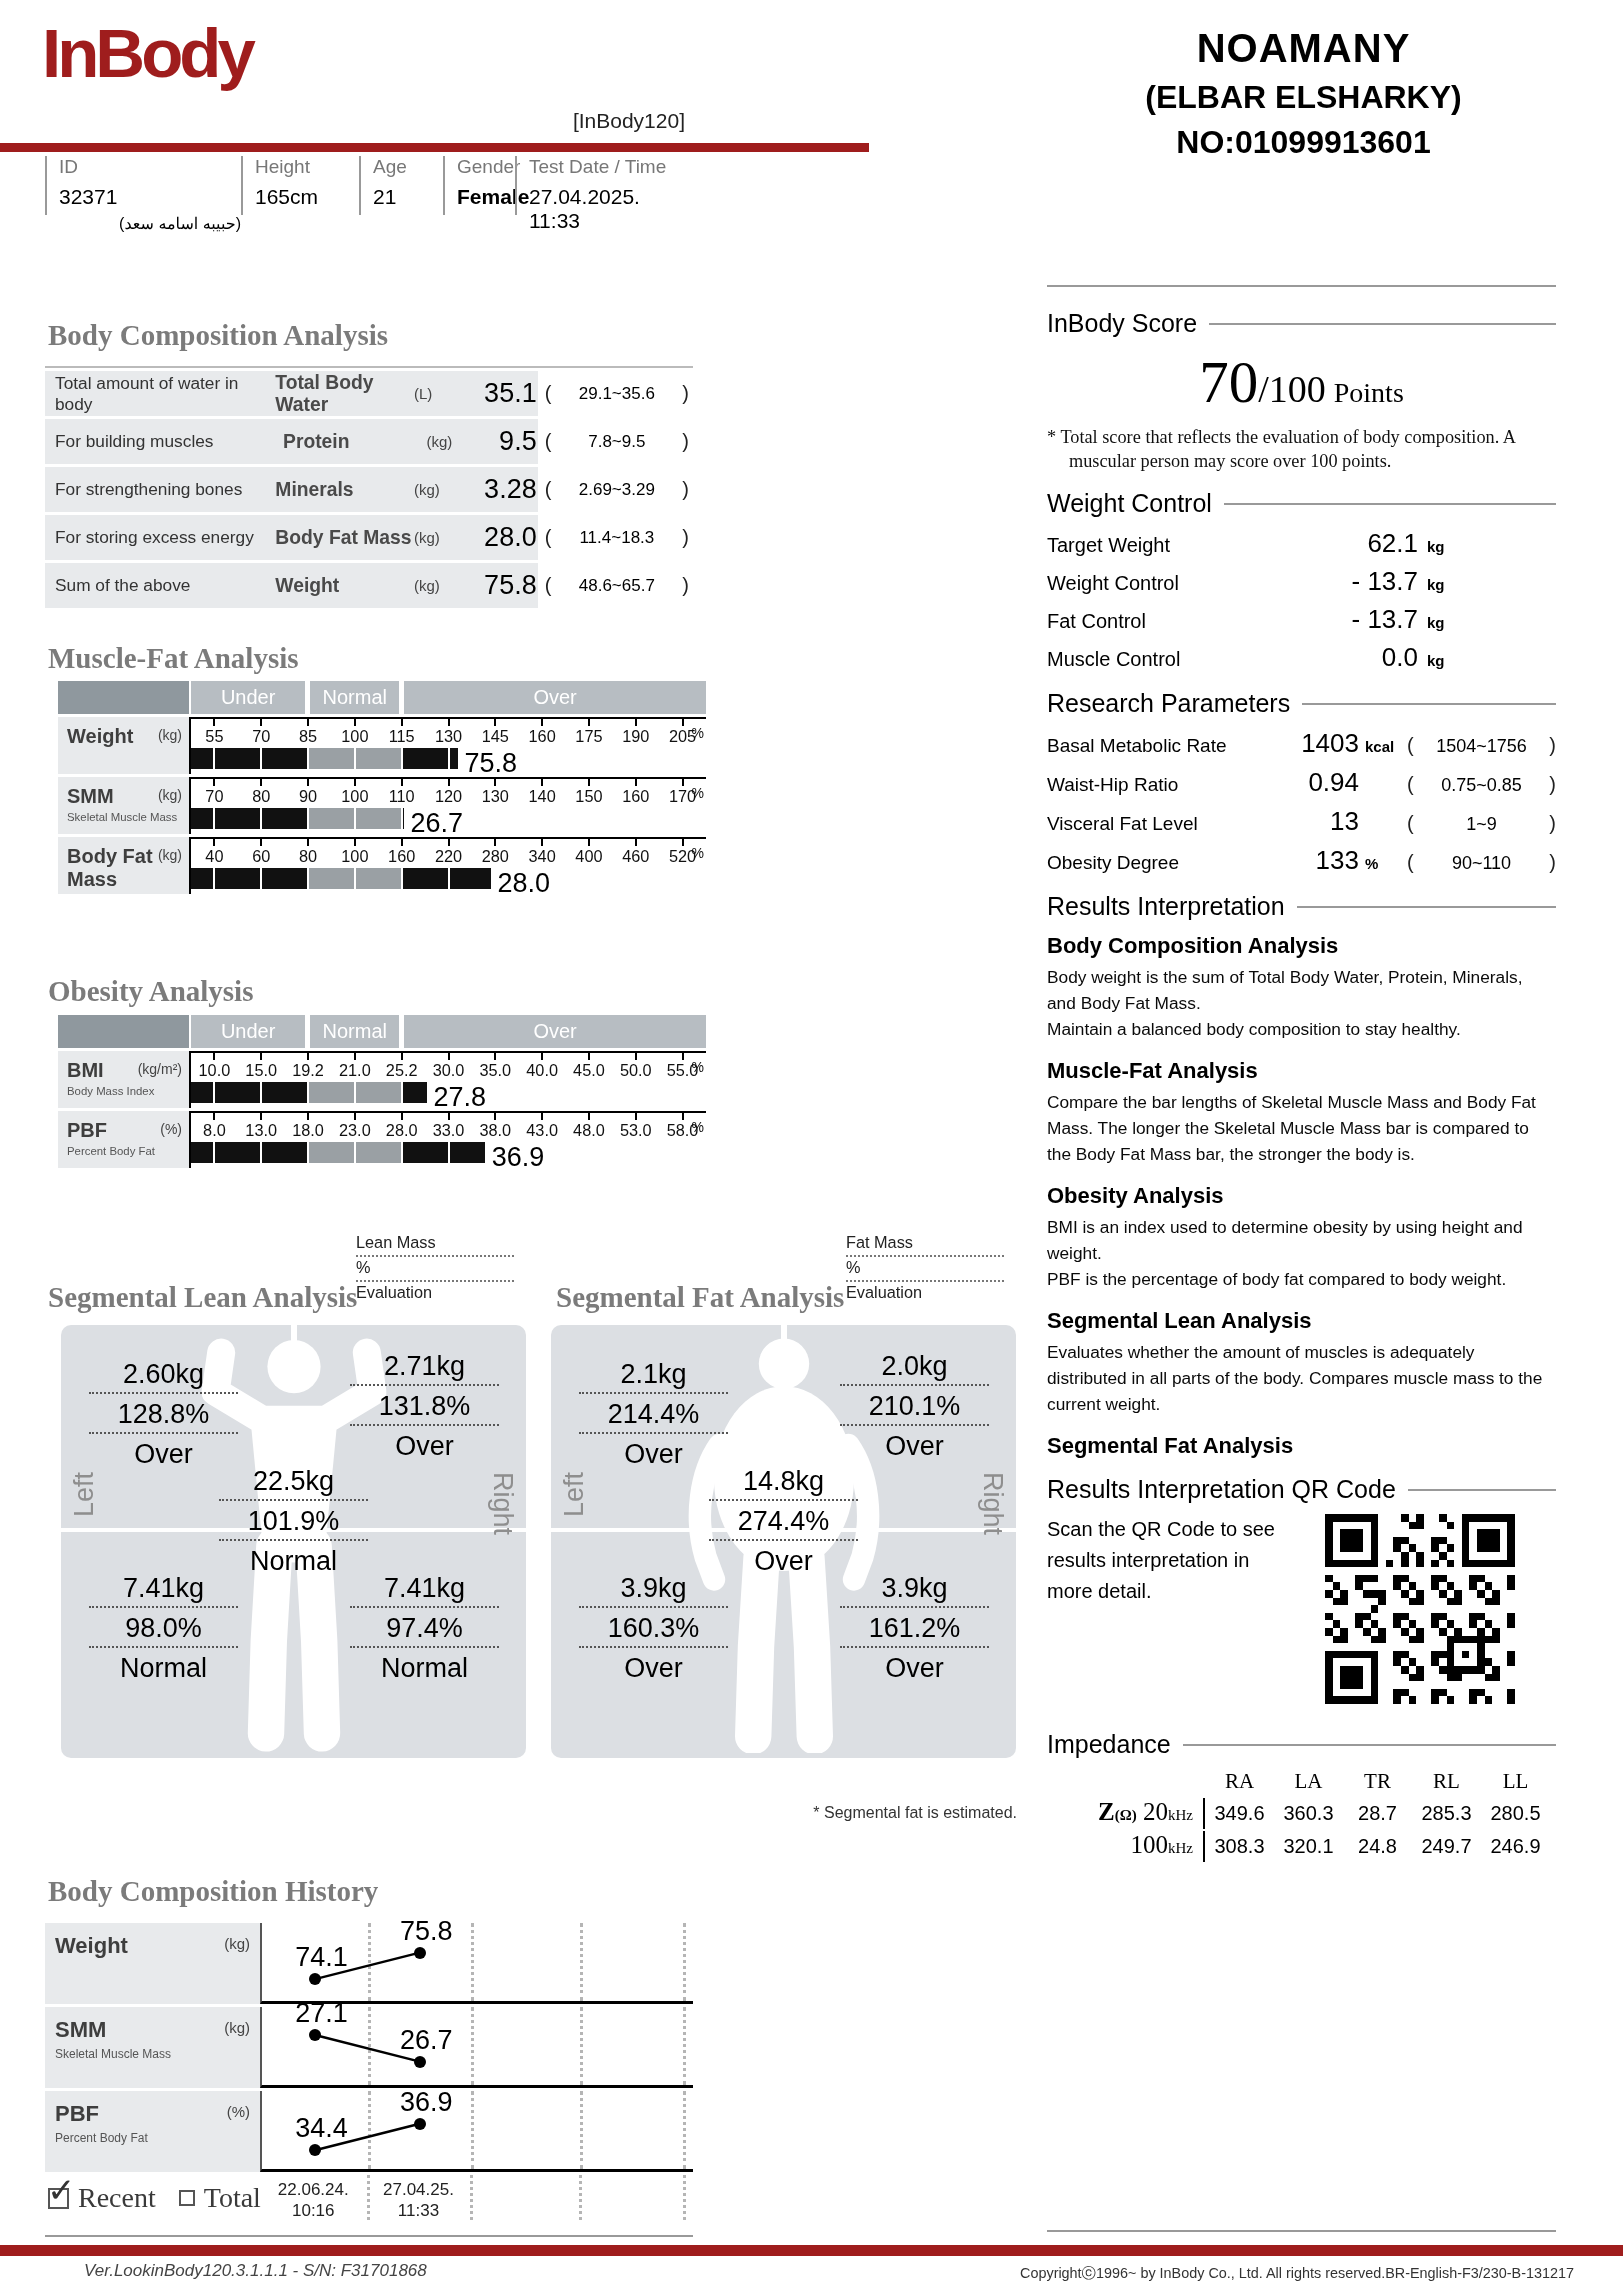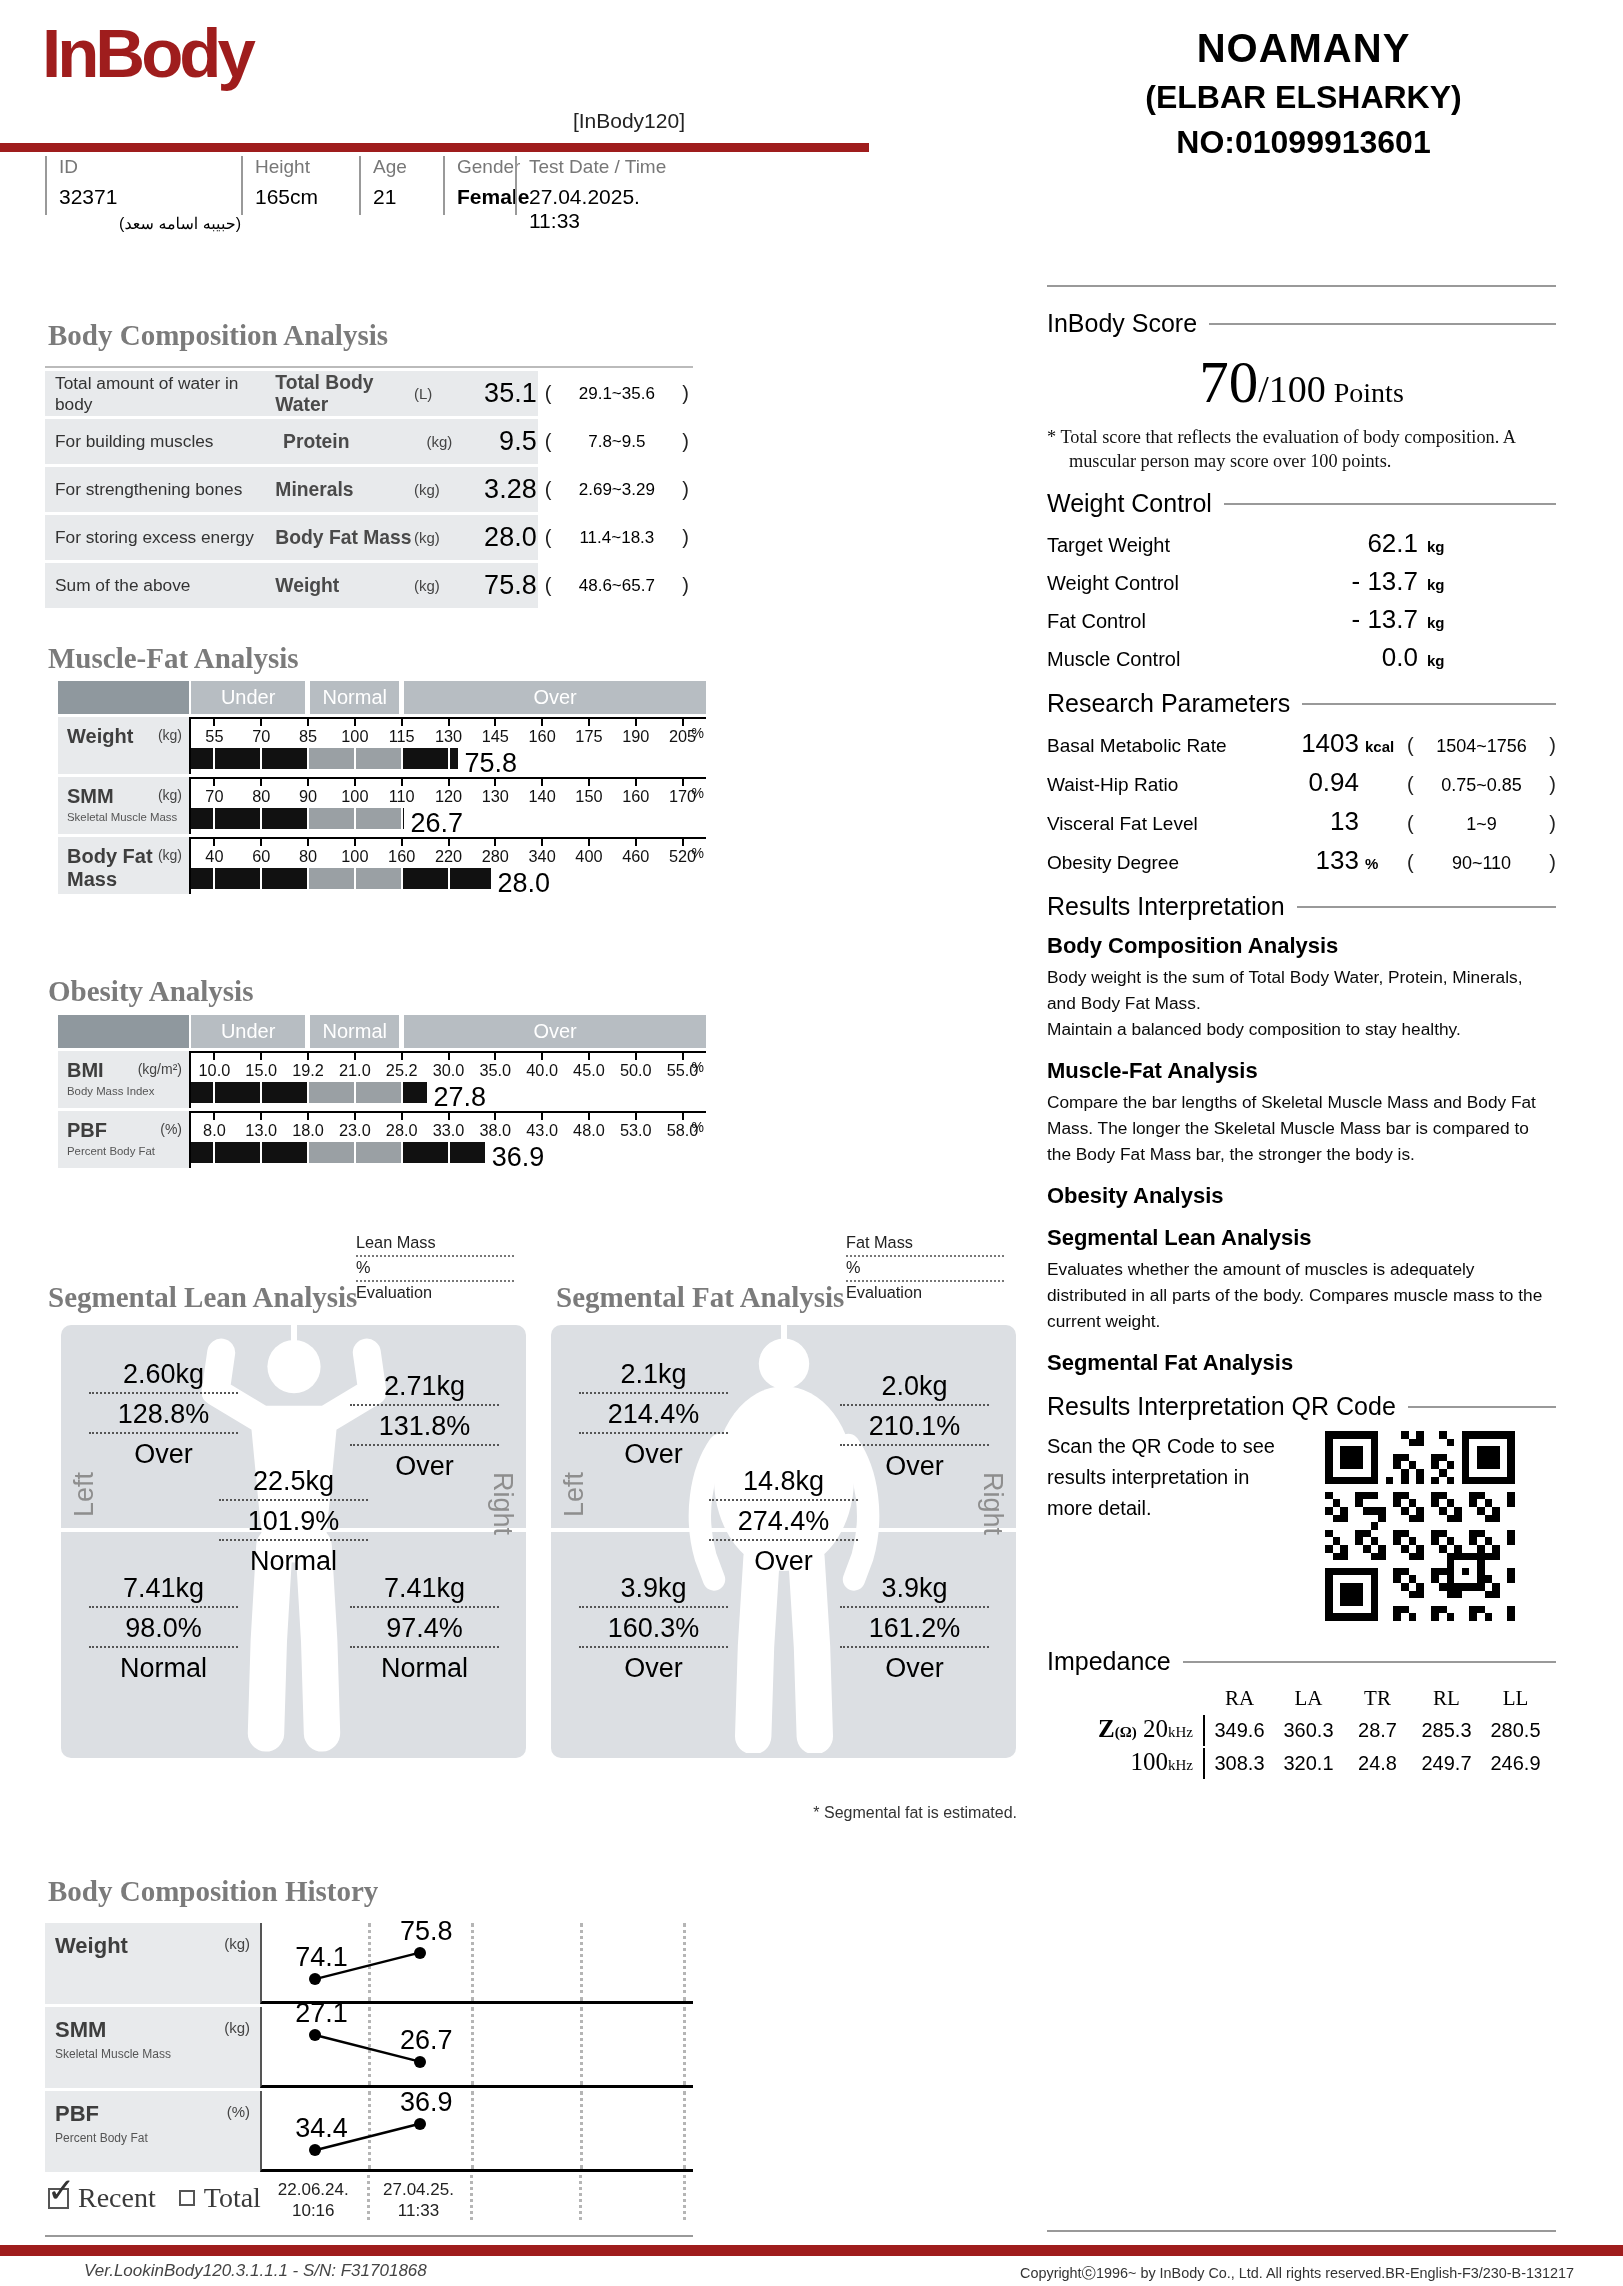--- a/index.html
+++ b/index.html
@@ -80,21 +80,21 @@
   .panel{position:absolute;top:1325px;width:465px;height:433px;background:#dcdfe3;border-radius:10px;}
   .panel-lean{left:61px;} .panel-fat{left:551px;}
   .fig{position:absolute;left:50%;transform:translateX(-50%);top:8px;height:420px;z-index:0;}
   .vslit{position:absolute;left:50%;margin-left:-3px;top:0;width:6px;height:54px;background:#fff;z-index:1;}
   .hdiv{position:absolute;left:0;right:0;top:203px;height:4px;background:#fff;z-index:1;}
   .sideL{position:absolute;left:8px;top:147px;writing-mode:vertical-rl;transform:rotate(180deg);
          font-size:27px;color:#8e8e8e;z-index:2;}
   .sideR{position:absolute;right:8px;top:147px;writing-mode:vertical-rl;
          font-size:27px;color:#8e8e8e;z-index:2;}
   .segblk{position:absolute;width:149px;text-align:center;z-index:3;}
-  .p-la{left:28px;top:34px}.p-ra{left:289px;top:46px}.p-tr{left:158px;top:141px}
+  .p-la{left:28px;top:34px}.p-ra{left:289px;top:26px}.p-tr{left:158px;top:141px}
   .p-ll{left:28px;top:248px}.p-rl{left:289px;top:248px}
   .sv{font-size:27px;color:#000;border-bottom:2px dotted #555;padding-bottom:2px;margin-bottom:5px;}
   .se{font-size:27px;color:#000;}
   .seg-note{position:absolute;left:693px;top:1804px;width:324px;text-align:right;font-size:16px;color:#333;}
 
   
   .hist{position:absolute;left:45px;top:1923px;width:648px;}
   .hrow{display:flex;height:81px;margin-bottom:3px;}
   .hlabel{width:215px;background:#e8eaec;position:relative;padding:10px 8px 0 10px;box-sizing:border-box;}
   .hl-name{font-size:22px;font-weight:bold;color:#3e3e3e;}
@@ -743,20 +743,22 @@
       <div class="ihead">Body Composition Analysis</div>
       <div class="ibody">Body weight is the sum of Total Body Water, Protein, Minerals, and Body Fat Mass.
 Maintain a balanced body composition to stay healthy.</div>
     </div>
     <div class="iblk">
       <div class="ihead">Muscle-Fat Analysis</div>
       <div class="ibody">Compare the bar lengths of Skeletal Muscle Mass and Body Fat Mass. The longer the Skeletal Muscle Mass bar is compared to the Body Fat Mass bar, the stronger the body is.</div>
     </div>
     <div class="iblk">
       <div class="ihead">Obesity Analysis</div>
+      <div class="ibody">BMI is an index used to determine obesity by using height and weight.
+PBF is the percentage of body fat compared to body weight.</div>
     </div>
     <div class="iblk">
       <div class="ihead">Segmental Lean Analysis</div>
       <div class="ibody">Evaluates whether the amount of muscles is adequately distributed in all parts of the body. Compares muscle mass to the current weight.</div>
     </div>
     <div class="iblk">
       <div class="ihead">Segmental Fat Analysis</div>
     </div>
 
     <div class="rhead">

